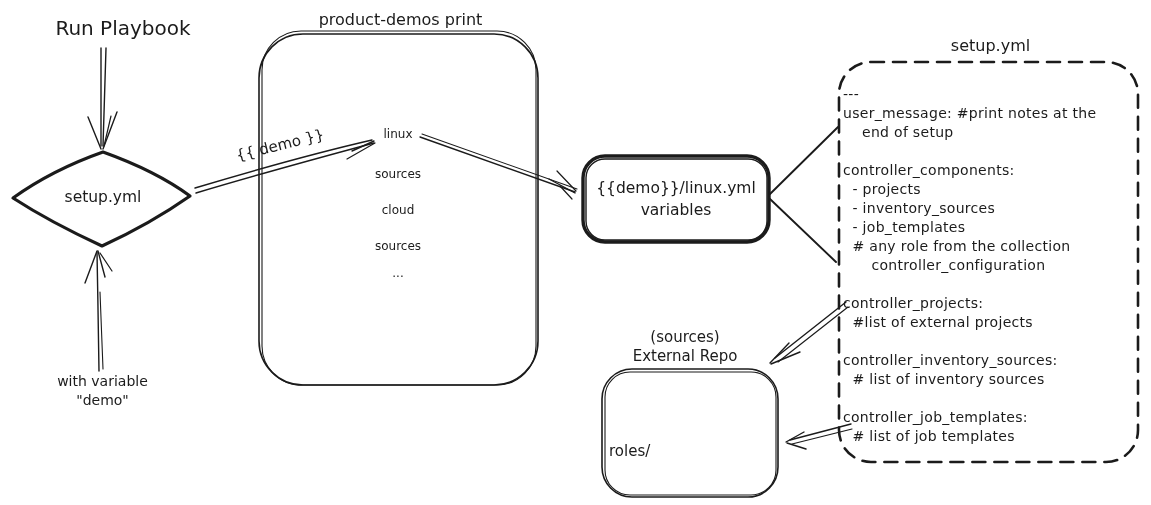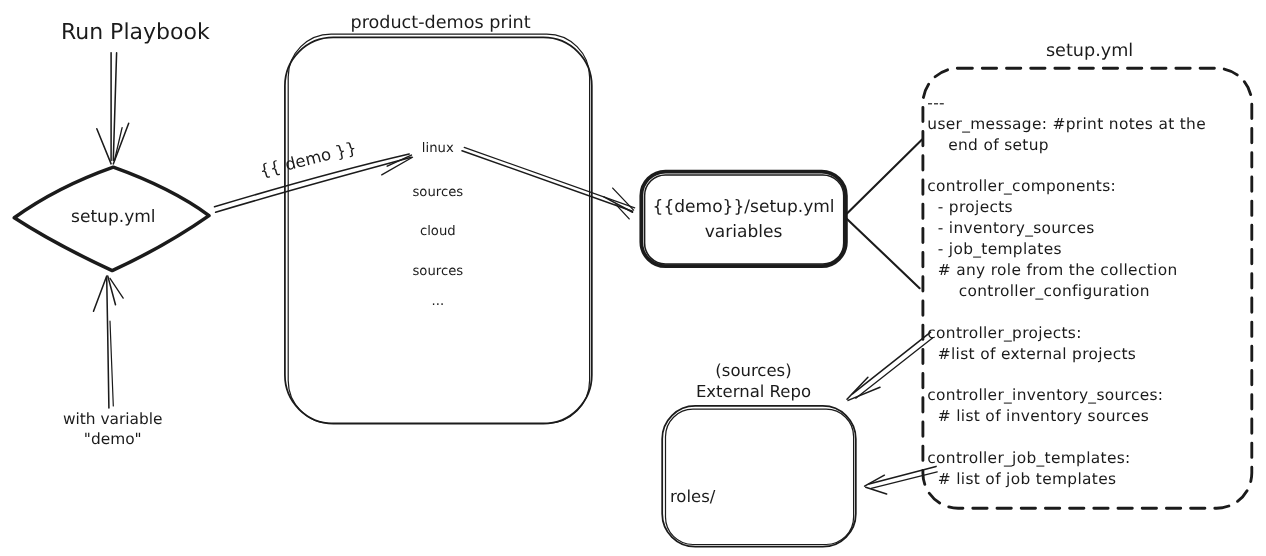--- a/index.html
+++ b/index.html
@@ -118,21 +118,21 @@
 
   <div class="t l-repotitle">product-demos print</div>
 
   <div class="t repo-item ri-0">linux</div>
   <div class="t repo-item ri-1">sources</div>
   <div class="t repo-item ri-2">cloud</div>
   <div class="t repo-item ri-3">sources</div>
   <div class="t repo-item ri-4">...</div>
 
   <div class="t l-varbox">
-    <div>{{demo}}/setup.yml</div>
+    <div>{{demo}}/linux.yml</div>
     <div>variables</div>
   </div>
 
   <div class="t l-setuptitle">setup.yml</div>
 
   <div class="t code">
     <div class="cl">---</div>
     <div class="cl">user_message: #print notes at the</div>
     <div class="cl">    end of setup</div>
     <div class="cl"></div>

